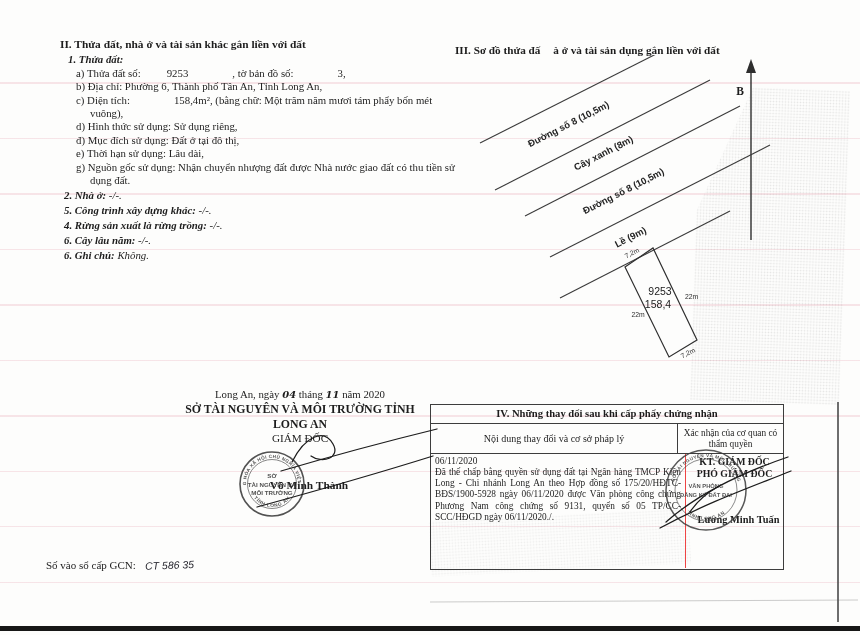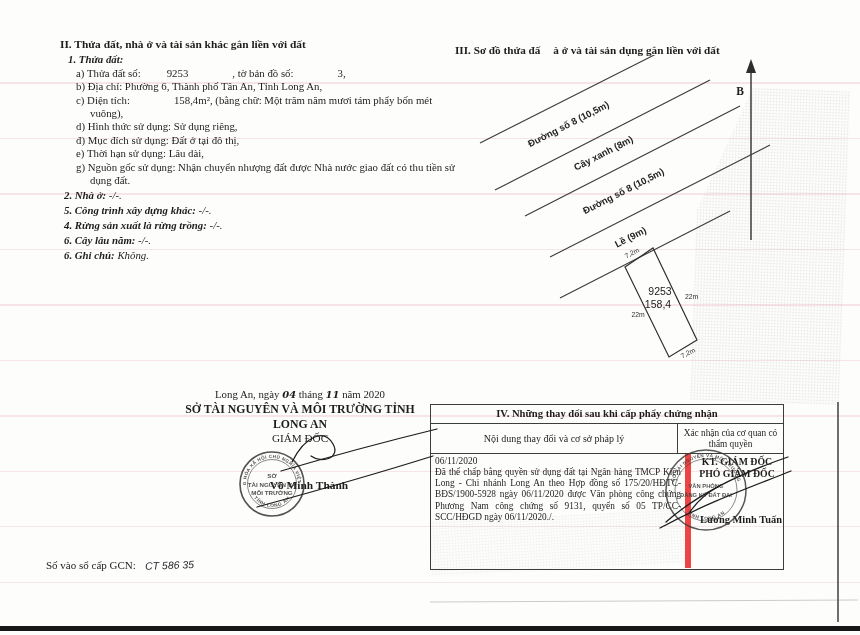--- a/index.html
+++ b/index.html
@@ -48,21 +48,21 @@
 
   
   #changes{left:430px;top:404px;width:352px;height:164px;border:1px solid #3d3d3d;
     font-size:10px;background:rgba(255,255,255,.0);}
   #changes .t-title{height:18px;border-bottom:1px solid #3d3d3d;text-align:center;
     font-weight:bold;font-size:10.6px;line-height:18px;}
   #changes .t-head{display:flex;height:29px;border-bottom:1px solid #3d3d3d;}
   #changes .t-head .c1{width:246px;border-right:1px solid #3d3d3d;display:flex;align-items:center;justify-content:center;font-size:10px;}
   #changes .t-head .c2{flex:1;display:flex;align-items:center;justify-content:center;text-align:center;font-size:9.3px;line-height:11px;padding:0 2px;}
   #changes .t-body{display:flex;height:114px;}
-  #changes .t-body .c1{width:246px;border-right:6px solid #ef4444;padding:2px 4px;}
+  #changes .t-body .c1{width:246px;border-right:1px solid #ef4444;padding:2px 4px;}
   #changes .t-body .c2{flex:1;position:relative;text-align:center;}
   .entry-date{font-size:9.4px;}
   .entry-text{font-size:9.3px;line-height:11.2px;text-align:justify;margin-top:1px;}
   .confirm-title{font-weight:bold;font-size:9.8px;line-height:12px;margin-top:2px;}
   .confirm-name{font-weight:bold;font-size:10.4px;margin-top:34px;margin-left:8px;}
 
   
   #footer-gcn{left:46px;top:559px;font-size:11px;}
   #footer-gcn .hand{font-family:"Liberation Sans",sans-serif;font-style:italic;font-size:10.5px;
     display:inline-block;transform:rotate(-2deg);margin-left:6px;color:#26262e;}

